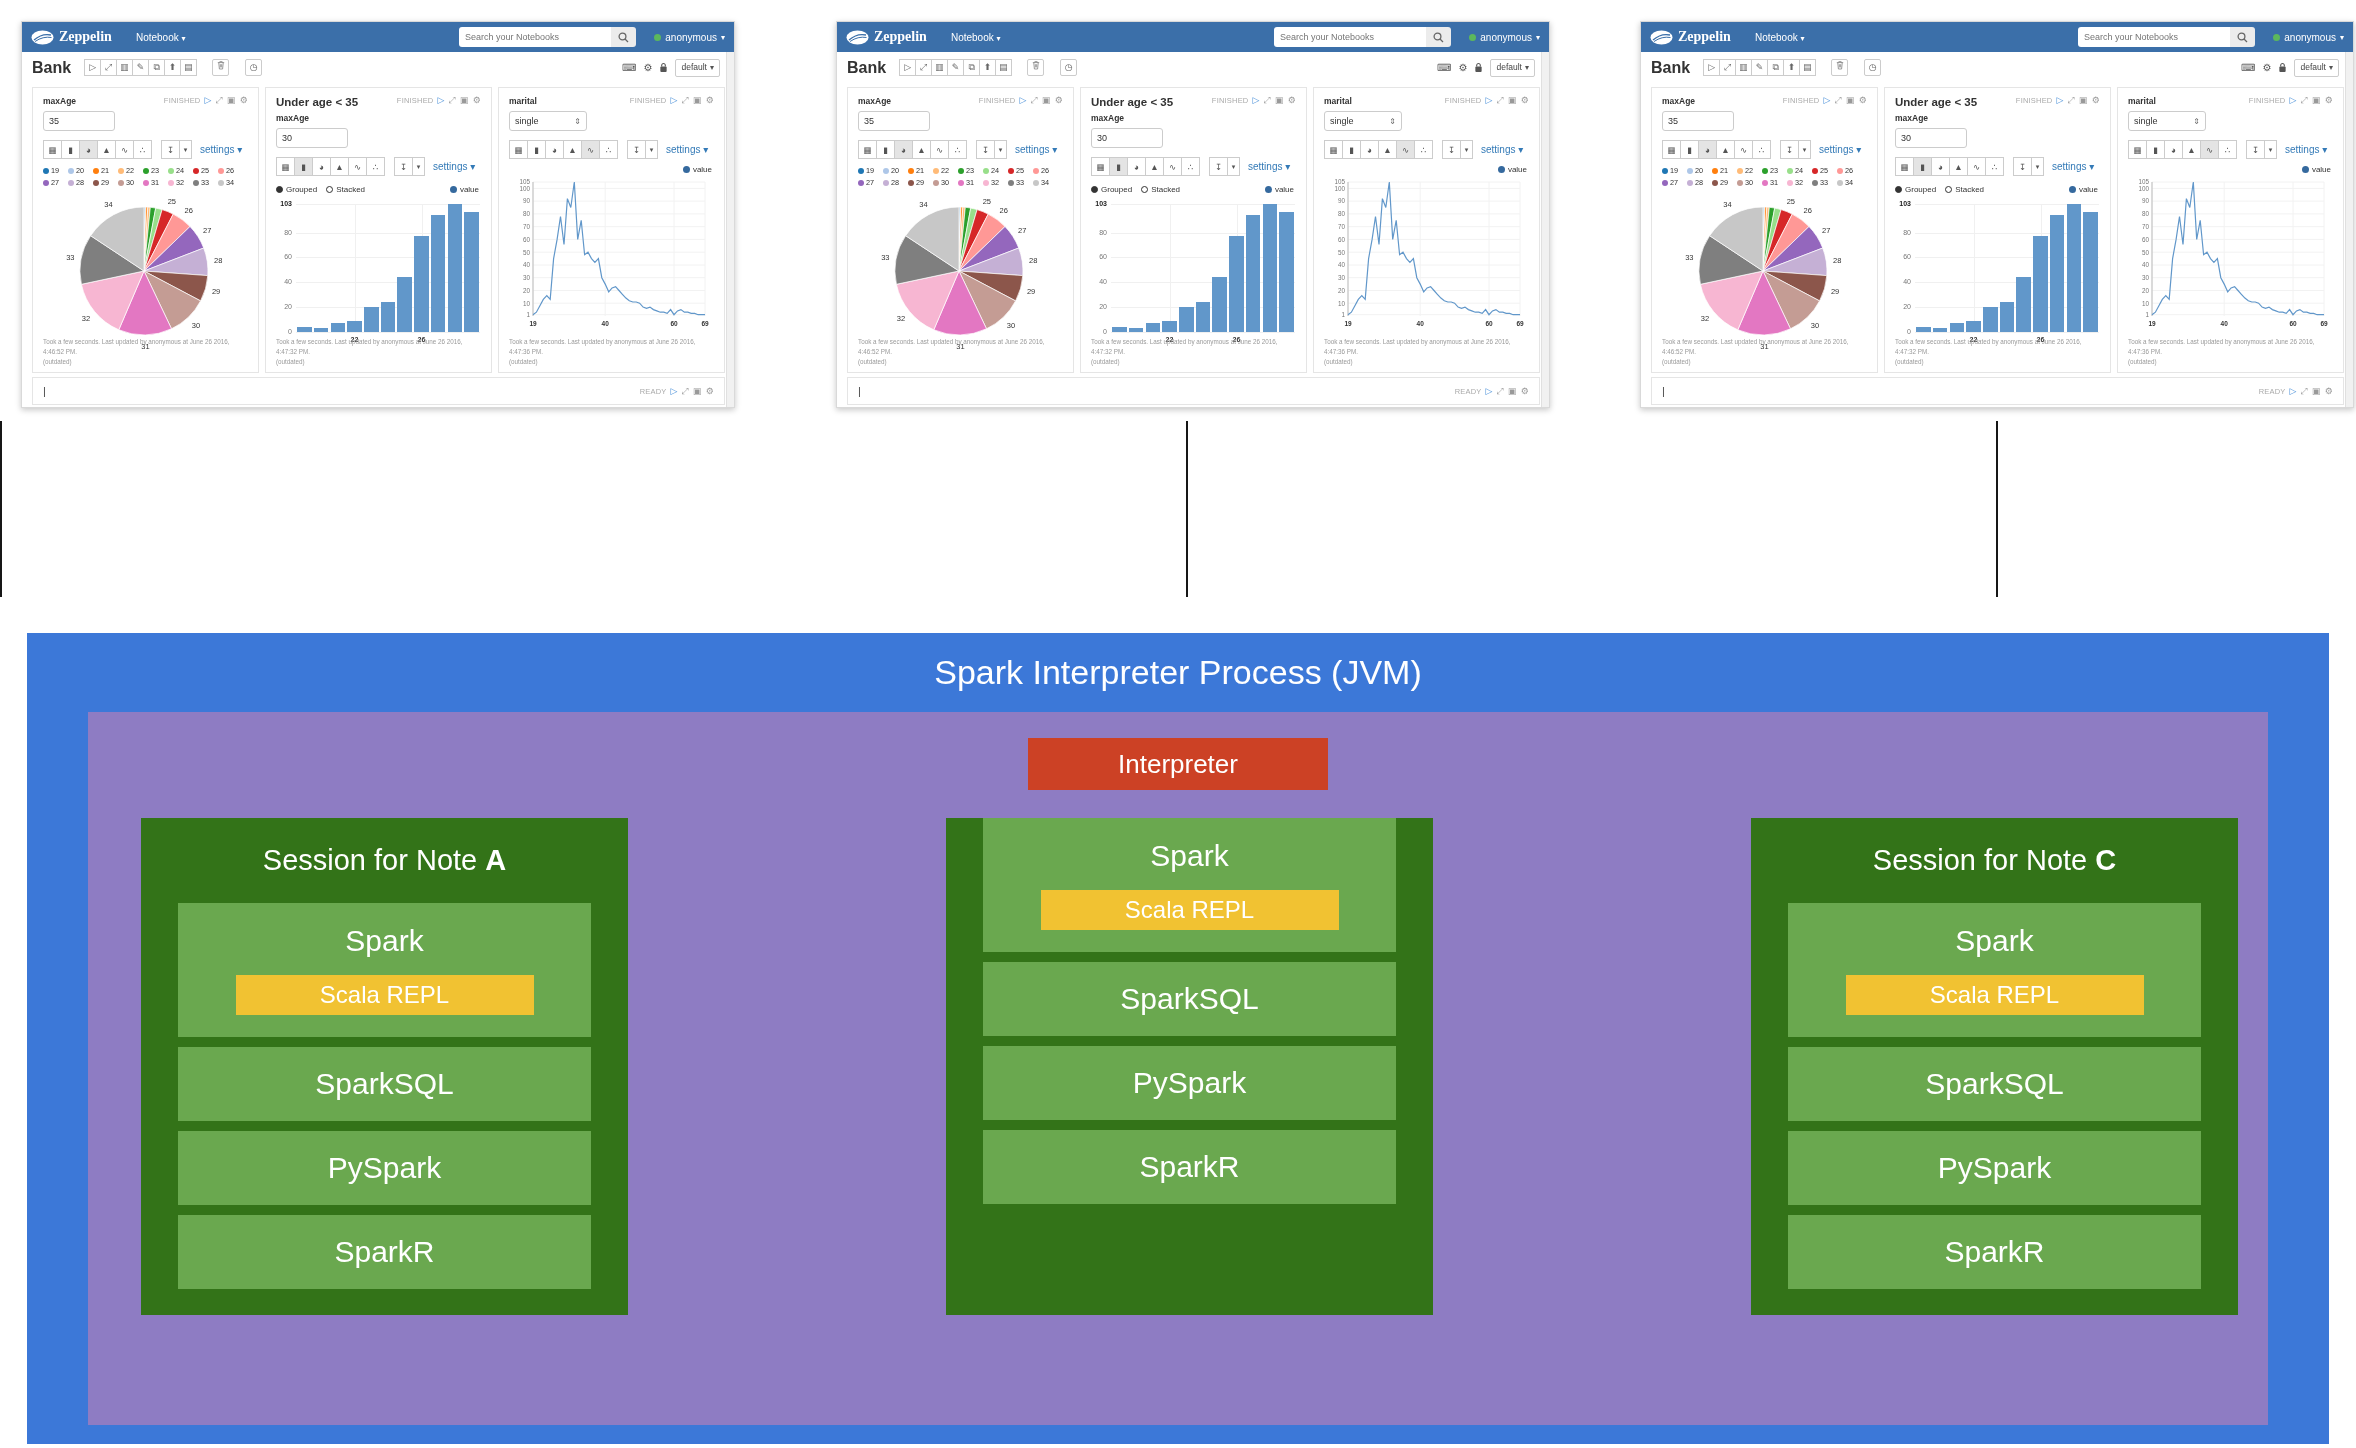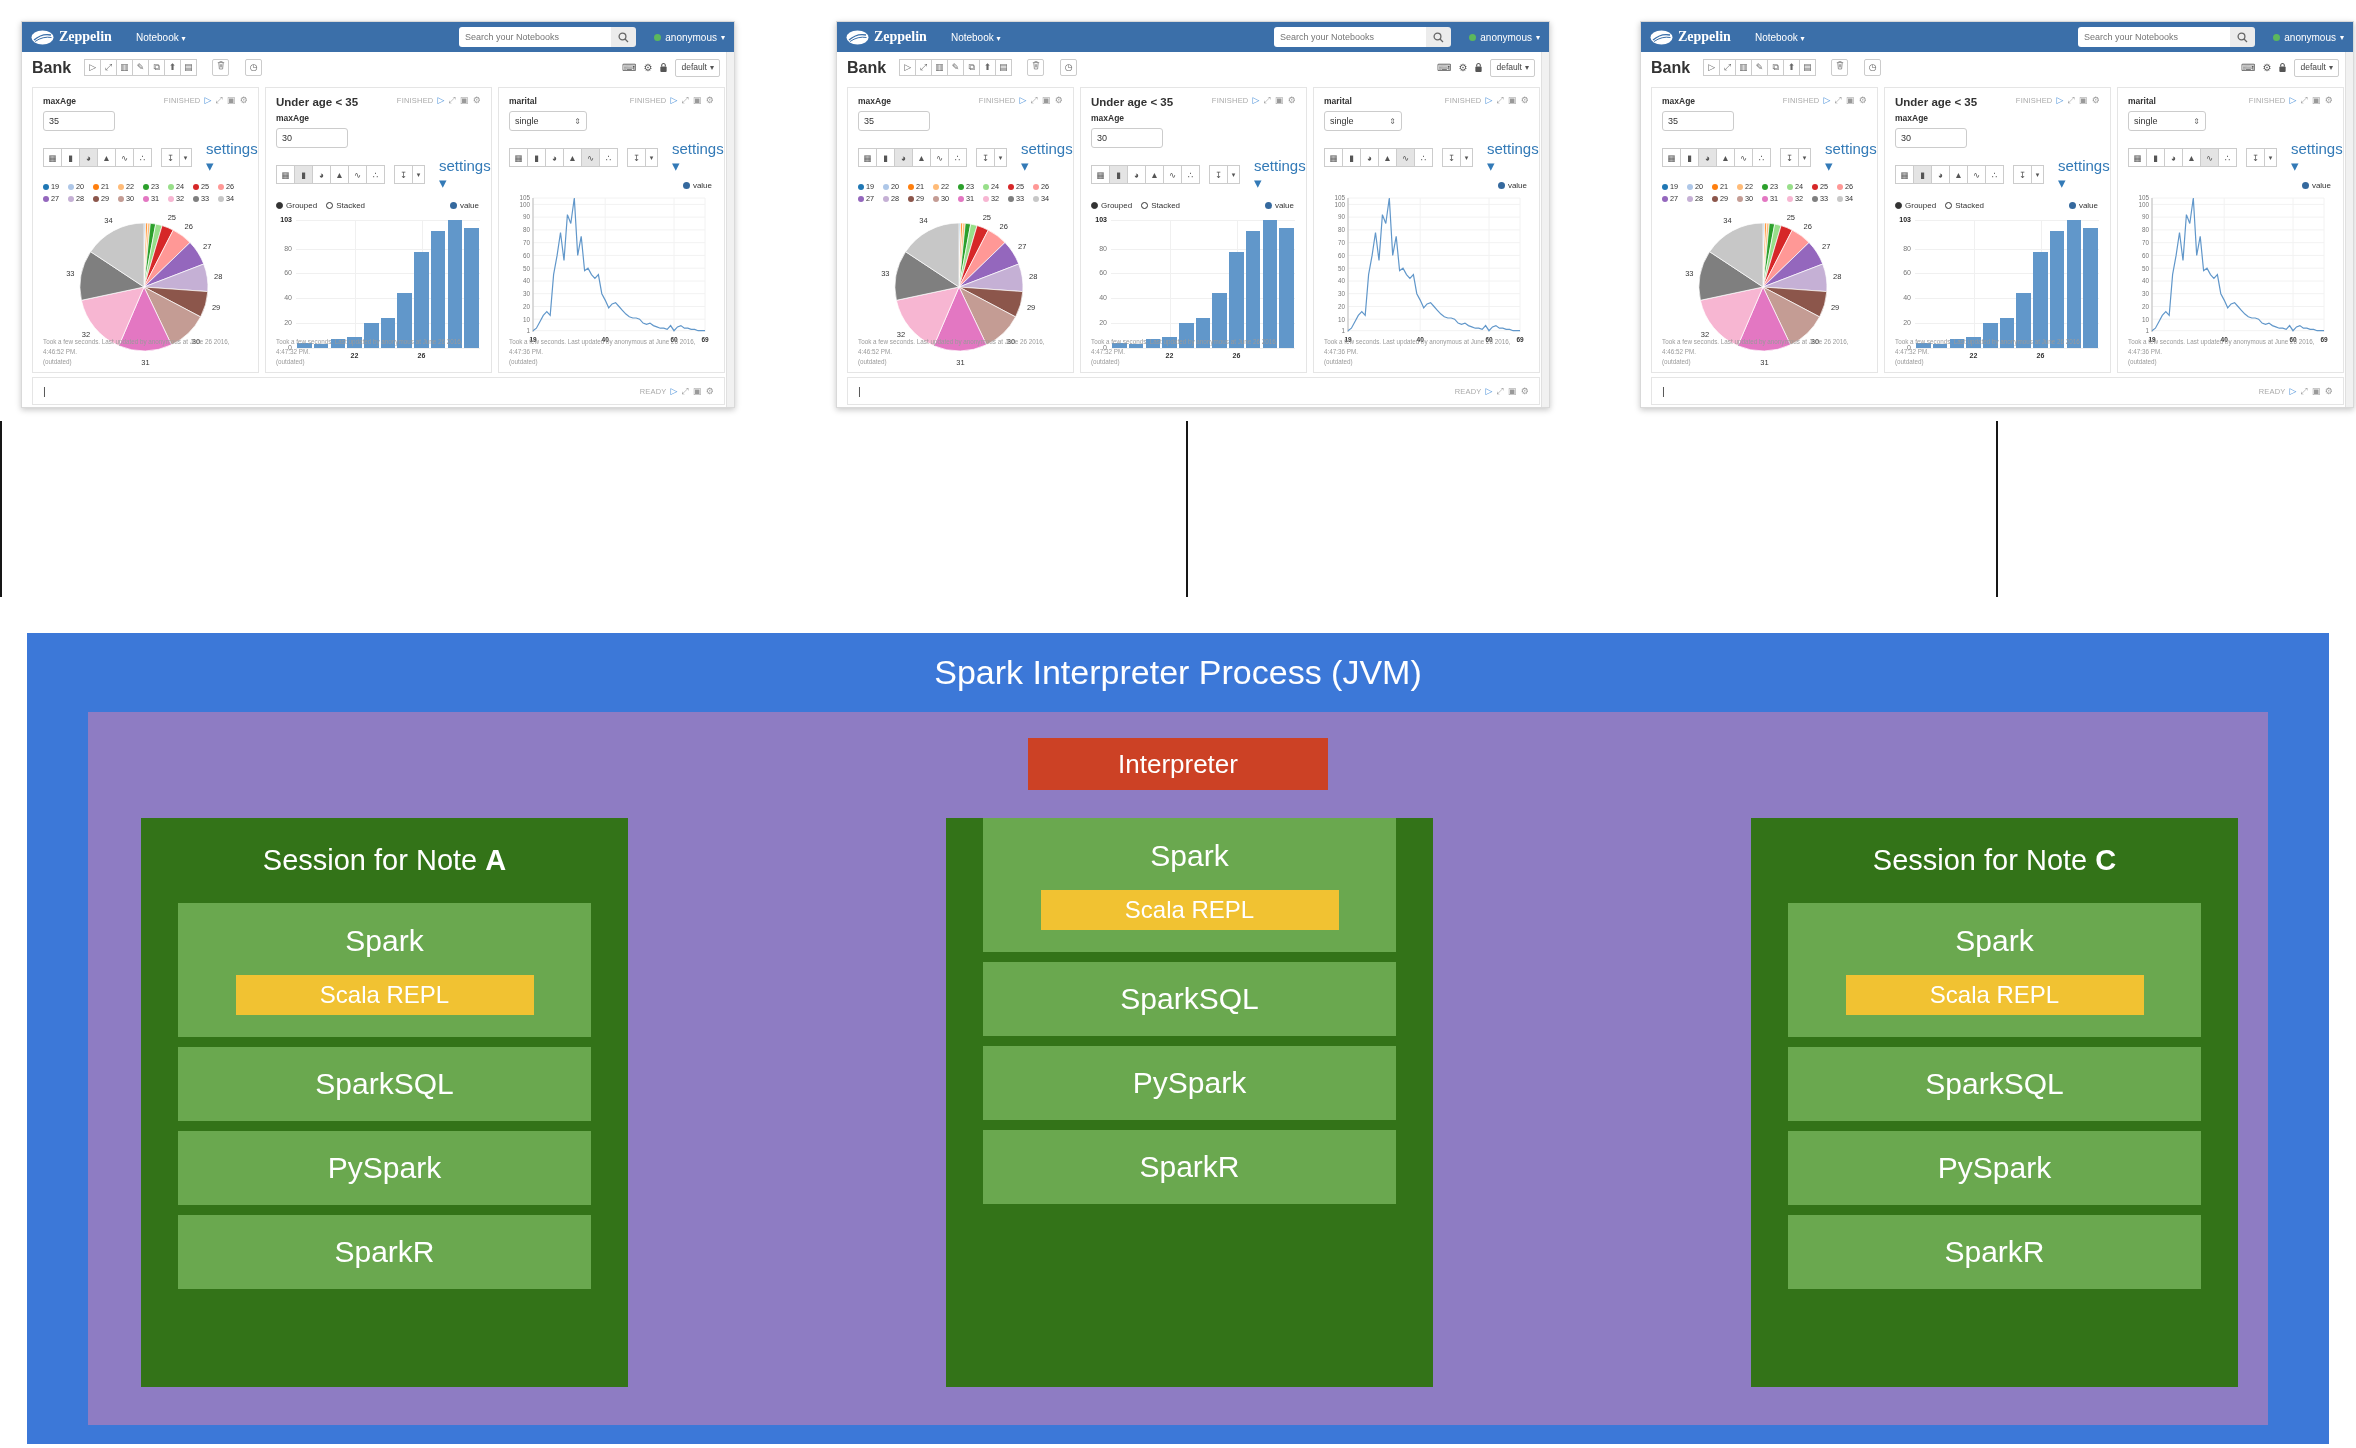--- a/index.html
+++ b/index.html
@@ -50,21 +50,21 @@
   .pselect{width:78px;height:20px;border:1px solid #ccc;border-radius:3px;font-size:9px;color:#333;
            display:flex;align-items:center;justify-content:space-between;padding:0 5px;margin-top:5px;
            box-sizing:border-box;cursor:pointer;}
   .updown{font-size:8px;color:#666;}
   .ptoolbar{display:flex;align-items:center;margin-top:9px;gap:7px;}
   .ct-group{display:flex;}
   .ct-btn{height:19px;width:19px;border:1px solid #ccc;background:#fff;font-size:8.5px;color:#555;
           padding:0;margin-right:-1px;cursor:pointer;font-family:inherit;}
   .ct-btn.sel{background:#e4e4e4;}
   .dl-group{display:flex;margin-left:3px;}
-  .settings-link{color:#337ab7;font-size:15px;cursor:pointer;margin-left:8px;}
+  .settings-link{color:#337ab7;font-size:10px;cursor:pointer;margin-left:2px;}
   .pie-legend{display:flex;flex-wrap:wrap;margin-top:7px;width:205px;}
   .leg-item{width:25px;font-size:7.3px;color:#333;display:flex;align-items:center;gap:2px;
             margin-bottom:3px;cursor:pointer;}
   .leg-dot{width:6px;height:6px;border-radius:50%;flex:none;display:inline-block;}
   .pie-wrap{display:flex;justify-content:center;margin-top:1px;}
   .pfooter{position:absolute;bottom:5px;left:10px;right:10px;font-size:6.3px;color:#9a9a9a;line-height:1.6;}
   .bar-legend{display:flex;align-items:center;gap:9px;margin-top:8px;font-size:8px;color:#333;position:relative;height:10px;}
   .radio-opt{display:flex;align-items:center;gap:3px;cursor:pointer;}
   .rdot{width:7px;height:7px;border-radius:50%;border:1px solid #333;box-sizing:border-box;display:inline-block;}
   .rdot.filled{background:#333;}
@@ -86,21 +86,21 @@
   .vline{position:absolute;top:421px;height:176px;width:2px;background:#161616;}
   .vline:nth-of-type(1){left:376px;} .vline:nth-of-type(2){left:1186px;} .vline:nth-of-type(3){left:1996px;}
   
   .jvm{position:absolute;left:27px;top:633px;width:2302px;height:811px;background:var(--process_bg,#3c78d8);}
   .jvm-title{height:79px;display:flex;align-items:center;justify-content:center;color:#fff;font-size:34px;}
   .igroup{position:absolute;left:61px;top:79px;width:2180px;height:713px;background:var(--group_bg,#8e7cc3);}
   .igroup-title{margin-top:30px;height:40px;line-height:40px;text-align:center;color:#fff;font-size:31px;}
   .scontext{width:300px;height:52px;margin:26px auto 0;background:var(--context_bg,#cc4125);
             color:#fff;font-size:26px;display:flex;align-items:center;justify-content:center;}
   .sessions-row{margin:28px 30px 0 53px;display:flex;justify-content:space-between;}
-  .session{width:487px;height:569px;background:var(--session_bg,#337318);
+  .session{width:487px;height:497px;background:var(--session_bg,#337318);
            padding:0 37px;box-sizing:border-box;}
   .session-title{height:85px;display:flex;align-items:center;justify-content:center;
                  color:#fff;font-size:29px;gap:8px;}
   .session-title b{font-weight:bold;}
   .interp{background:var(--interpreter_bg,#6aa84f);height:74px;margin-bottom:10px;color:#fff;
           font-size:30px;display:flex;align-items:center;justify-content:center;}
   .interp.spark{height:134px;flex-direction:column;justify-content:flex-start;padding-top:8px;box-sizing:border-box;}
   .interp.spark .spark-label{line-height:60px;}
   .repl{width:298px;height:40px;background:var(--repl_bg,#f1c232);color:#fff;font-size:24px;
         display:flex;align-items:center;justify-content:center;margin-top:4px;}

